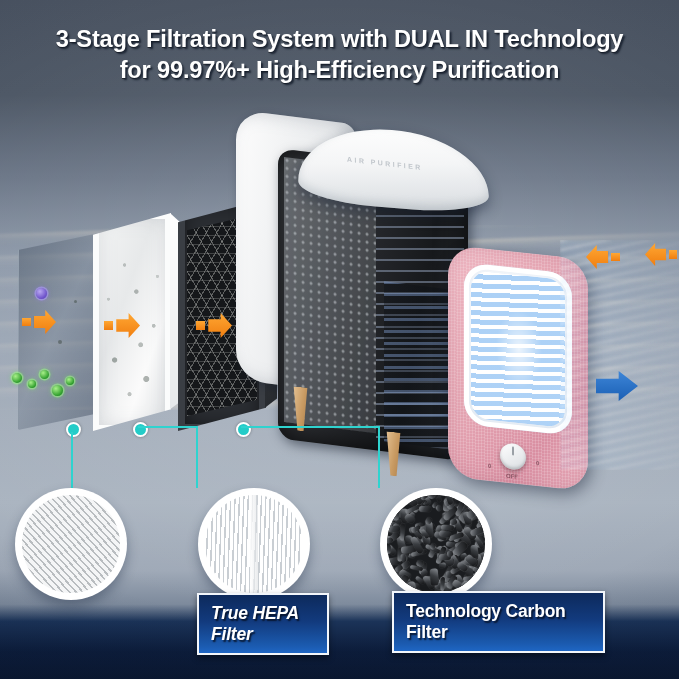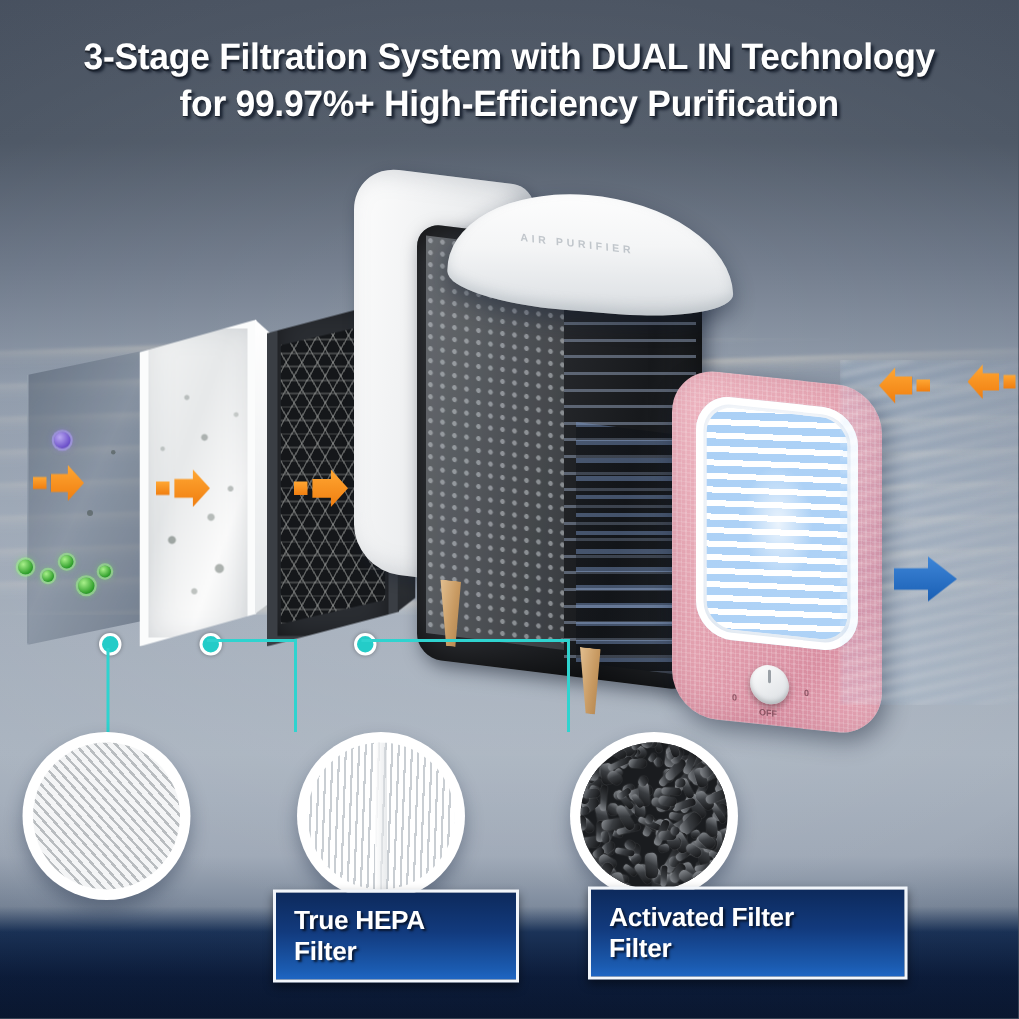--- a/index.html
+++ b/index.html
@@ -611,20 +611,20 @@
         <div class="pel" style="width: 16.0361px; height: 4.14799px; left: 77.5537%; top: 83.0735%; transform: rotate(-10.3795deg);"></div>
         <div class="pel" style="width: 9.43147px; height: 4.82528px; left: 57.7716%; top: 5.11103%; transform: rotate(-37.6219deg);"></div>
         <div class="pel" style="width: 13.6036px; height: 4.32286px; left: 50.4165%; top: 88.6401%; transform: rotate(-86.2954deg);"></div>
         <div class="pel" style="width: 16.816px; height: 4.97712px; left: 54.2132%; top: -0.591335%; transform: rotate(70.9753deg);"></div>
         <div class="pel" style="width: 13.1025px; height: 5.0202px; left: 55.3515%; top: 31.0301%; transform: rotate(3.05141deg);"></div>
         <div class="pel" style="width: 10.4229px; height: 7.85311px; left: 76.0667%; top: 91.7867%; transform: rotate(67.8312deg);"></div>
         <div class="pel" style="width: 5.66695px; height: 5.07348px; left: 44.268%; top: 49.8771%; transform: rotate(-67.3318deg);"></div>
       </div>
   </div>
 
-  <div class="label-box" style="left:182px;top:593px;width:164px;height:62px;">
+  <div class="label-box" style="left:197px;top:593px;width:132px;height:62px;font-style:italic;">
     <span><span>True HEPA</span><br><span>Filter</span></span>
   </div>
   <div class="label-box" style="left:392px;top:591px;width:213px;height:62px;">
-    <span><span>Activated Filter</span><br><span>Filter</span></span>
+    <span><span>Technology Carbon</span><br><span>Filter</span></span>
   </div>
 
 </div>
 
 </body></html>

